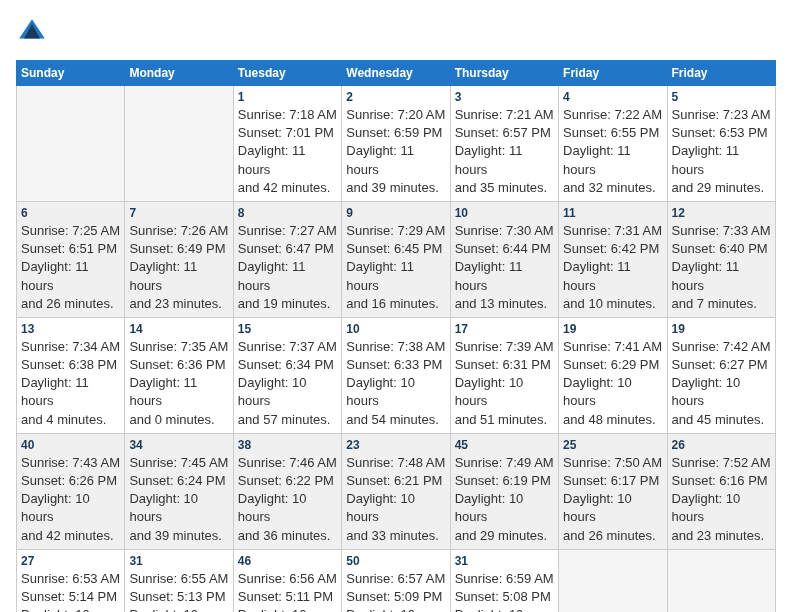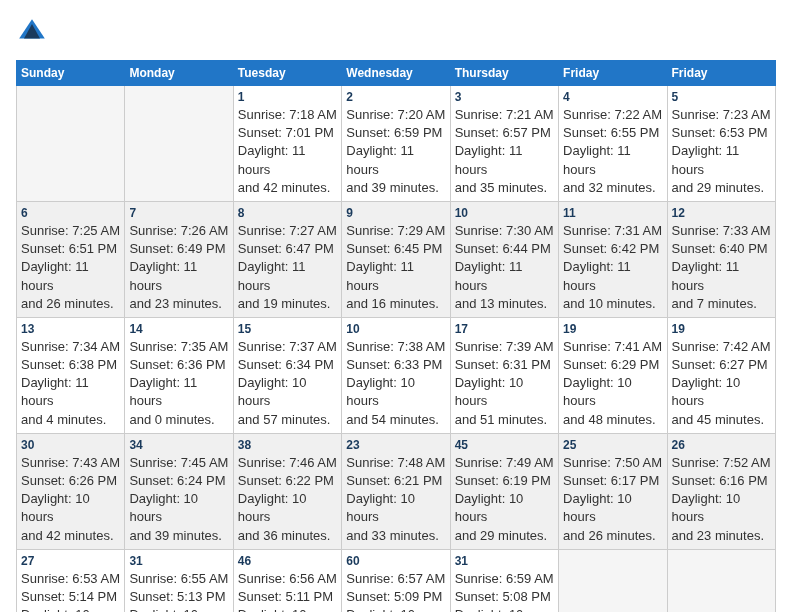--- a/index.html
+++ b/index.html
@@ -202,21 +202,21 @@
           <span class="day-num">19</span>
           <div class="day-info">Sunrise: 7:41 AM<br>Sunset: 6:29 PM<br>Daylight: 10 hours<br>and 48 minutes.</div>
         </td>
         <td>
           <span class="day-num">19</span>
           <div class="day-info">Sunrise: 7:42 AM<br>Sunset: 6:27 PM<br>Daylight: 10 hours<br>and 45 minutes.</div>
         </td>
       </tr>
       <tr>
         <td class="shaded">
-          <span class="day-num">30</span>
+          <span class="day-num">40</span>
           <div class="day-info">Sunrise: 7:43 AM<br>Sunset: 6:26 PM<br>Daylight: 10 hours<br>and 42 minutes.</div>
         </td>
         <td class="shaded">
           <span class="day-num">34</span>
           <div class="day-info">Sunrise: 7:45 AM<br>Sunset: 6:24 PM<br>Daylight: 10 hours<br>and 39 minutes.</div>
         </td>
         <td class="shaded">
           <span class="day-num">38</span>
           <div class="day-info">Sunrise: 7:46 AM<br>Sunset: 6:22 PM<br>Daylight: 10 hours<br>and 36 minutes.</div>
         </td>
@@ -244,21 +244,21 @@
         </td>
         <td>
           <span class="day-num">31</span>
           <div class="day-info">Sunrise: 6:55 AM<br>Sunset: 5:13 PM<br>Daylight: 10 hours<br>and 17 minutes.</div>
         </td>
         <td>
           <span class="day-num">46</span>
           <div class="day-info">Sunrise: 6:56 AM<br>Sunset: 5:11 PM<br>Daylight: 10 hours<br>and 15 minutes.</div>
         </td>
         <td>
-          <span class="day-num">60</span>
+          <span class="day-num">50</span>
           <div class="day-info">Sunrise: 6:57 AM<br>Sunset: 5:09 PM<br>Daylight: 10 hours<br>and 12 minutes.</div>
         </td>
         <td>
           <span class="day-num">31</span>
           <div class="day-info">Sunrise: 6:59 AM<br>Sunset: 5:08 PM<br>Daylight: 10 hours<br>and 9 minutes.</div>
         </td>
         <td class="empty"></td>
         <td class="empty"></td>
       </tr>
     </tbody>

